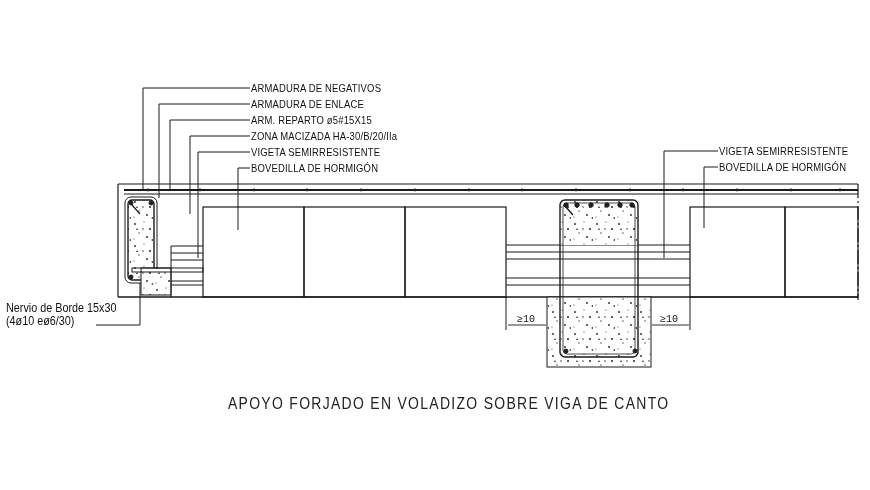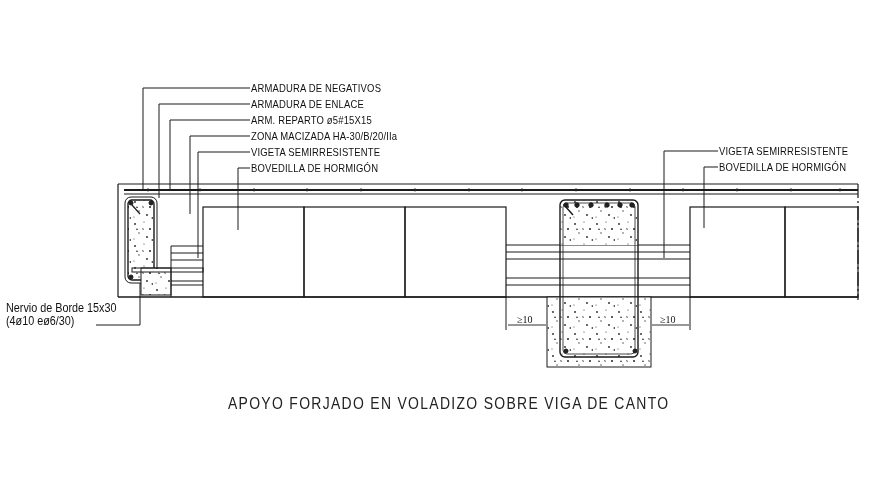--- a/index.html
+++ b/index.html
@@ -1,21 +1,21 @@
 <!DOCTYPE html>
 <html><head>
 <meta charset="utf-8">
 <style>
   html,body{margin:0;padding:0;background:#ffffff;}
   body{width:870px;height:490px;overflow:hidden;position:relative;font-family:"DejaVu Sans Mono","Liberation Mono",monospace;}
   #canvas{position:absolute;left:0;top:0;width:870px;height:490px;}
   .lbl{position:absolute;font-family:"Liberation Sans Narrow","Liberation Sans",sans-serif;font-size:11px;color:#111;letter-spacing:0.2px;white-space:nowrap;line-height:12px;transform:scaleX(0.86);transform-origin:left center;}
   .title{position:absolute;left:228px;top:394px;font-family:"Liberation Sans",sans-serif;font-size:17px;color:#222;letter-spacing:1.6px;white-space:nowrap;transform:scaleX(0.82);transform-origin:left center;}
   .note{position:absolute;font-family:"Liberation Sans",sans-serif;font-size:12px;color:#111;white-space:nowrap;line-height:13px;transform:scaleX(0.9);transform-origin:left center;}
-  .dim{position:absolute;font-family:Liberation Serif, serif;font-size:10px;color:#111;white-space:nowrap;text-align:center;}
+  .dim{position:absolute;font-family:Liberation Mono, monospace;font-size:10px;color:#111;white-space:nowrap;text-align:center;}
 </style>
 </head>
 <body>
 
 <svg id="canvas" width="870" height="490" viewBox="0 0 870 490" xmlns="http://www.w3.org/2000/svg">
   <defs>
     <pattern id="concrete" patternUnits="userSpaceOnUse" width="22" height="22">
       <rect width="22" height="22" fill="#fff"></rect>
       <circle cx="3" cy="4" r="0.9" fill="#222"></circle>
       <circle cx="12" cy="2" r="0.6" fill="#333"></circle>

